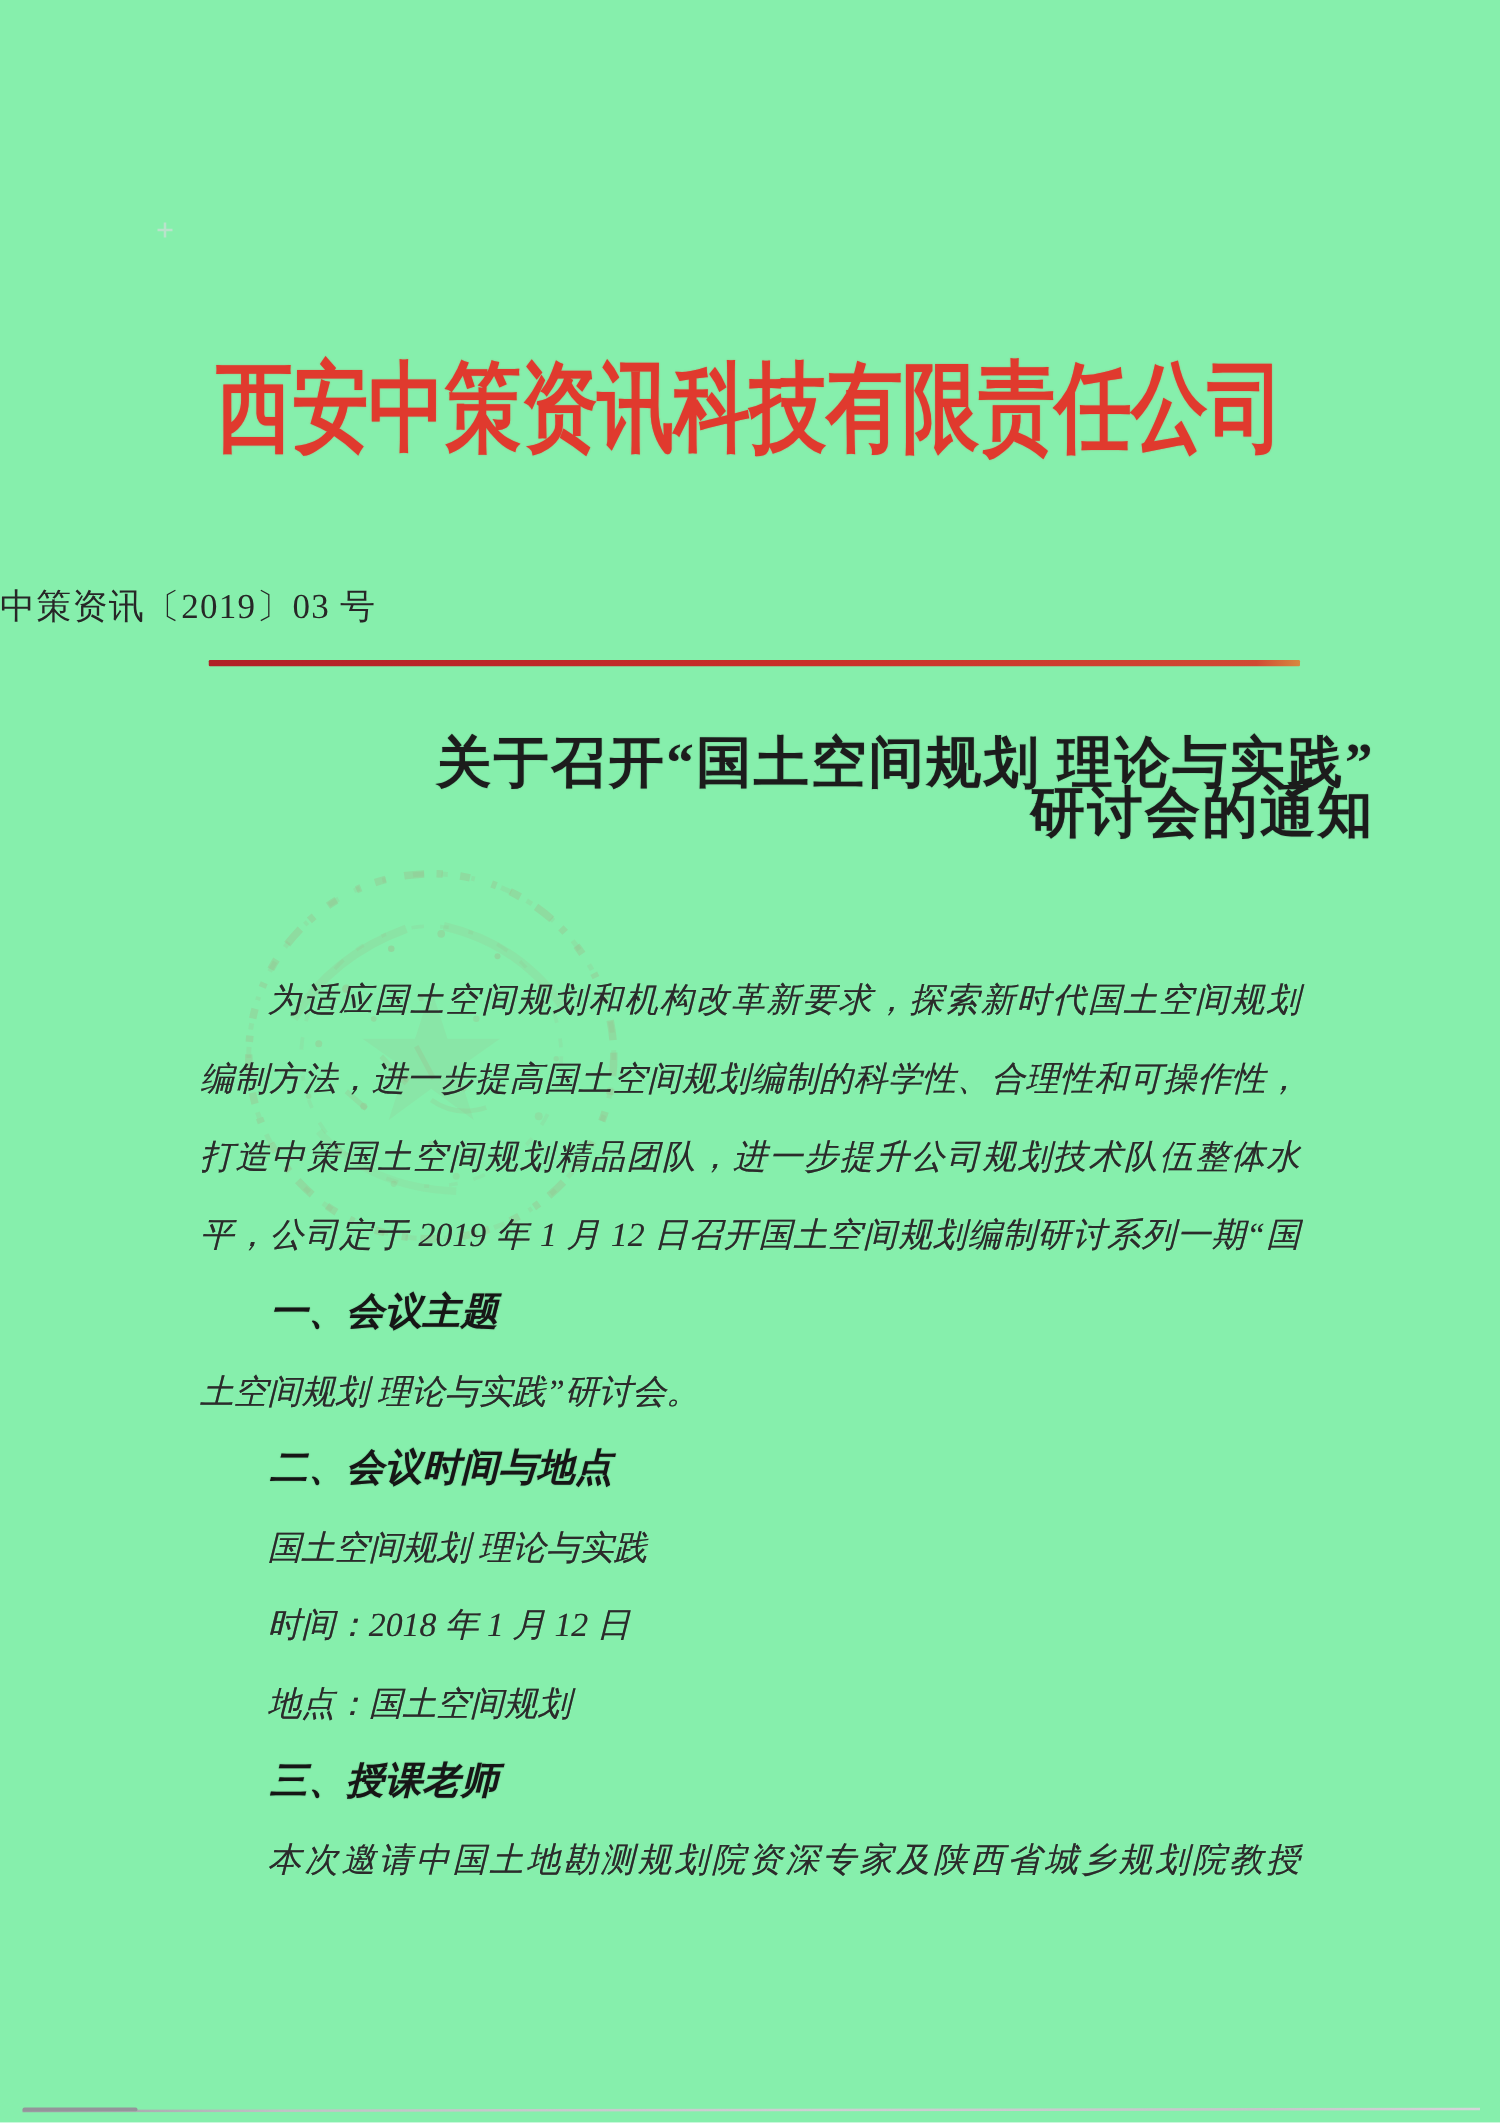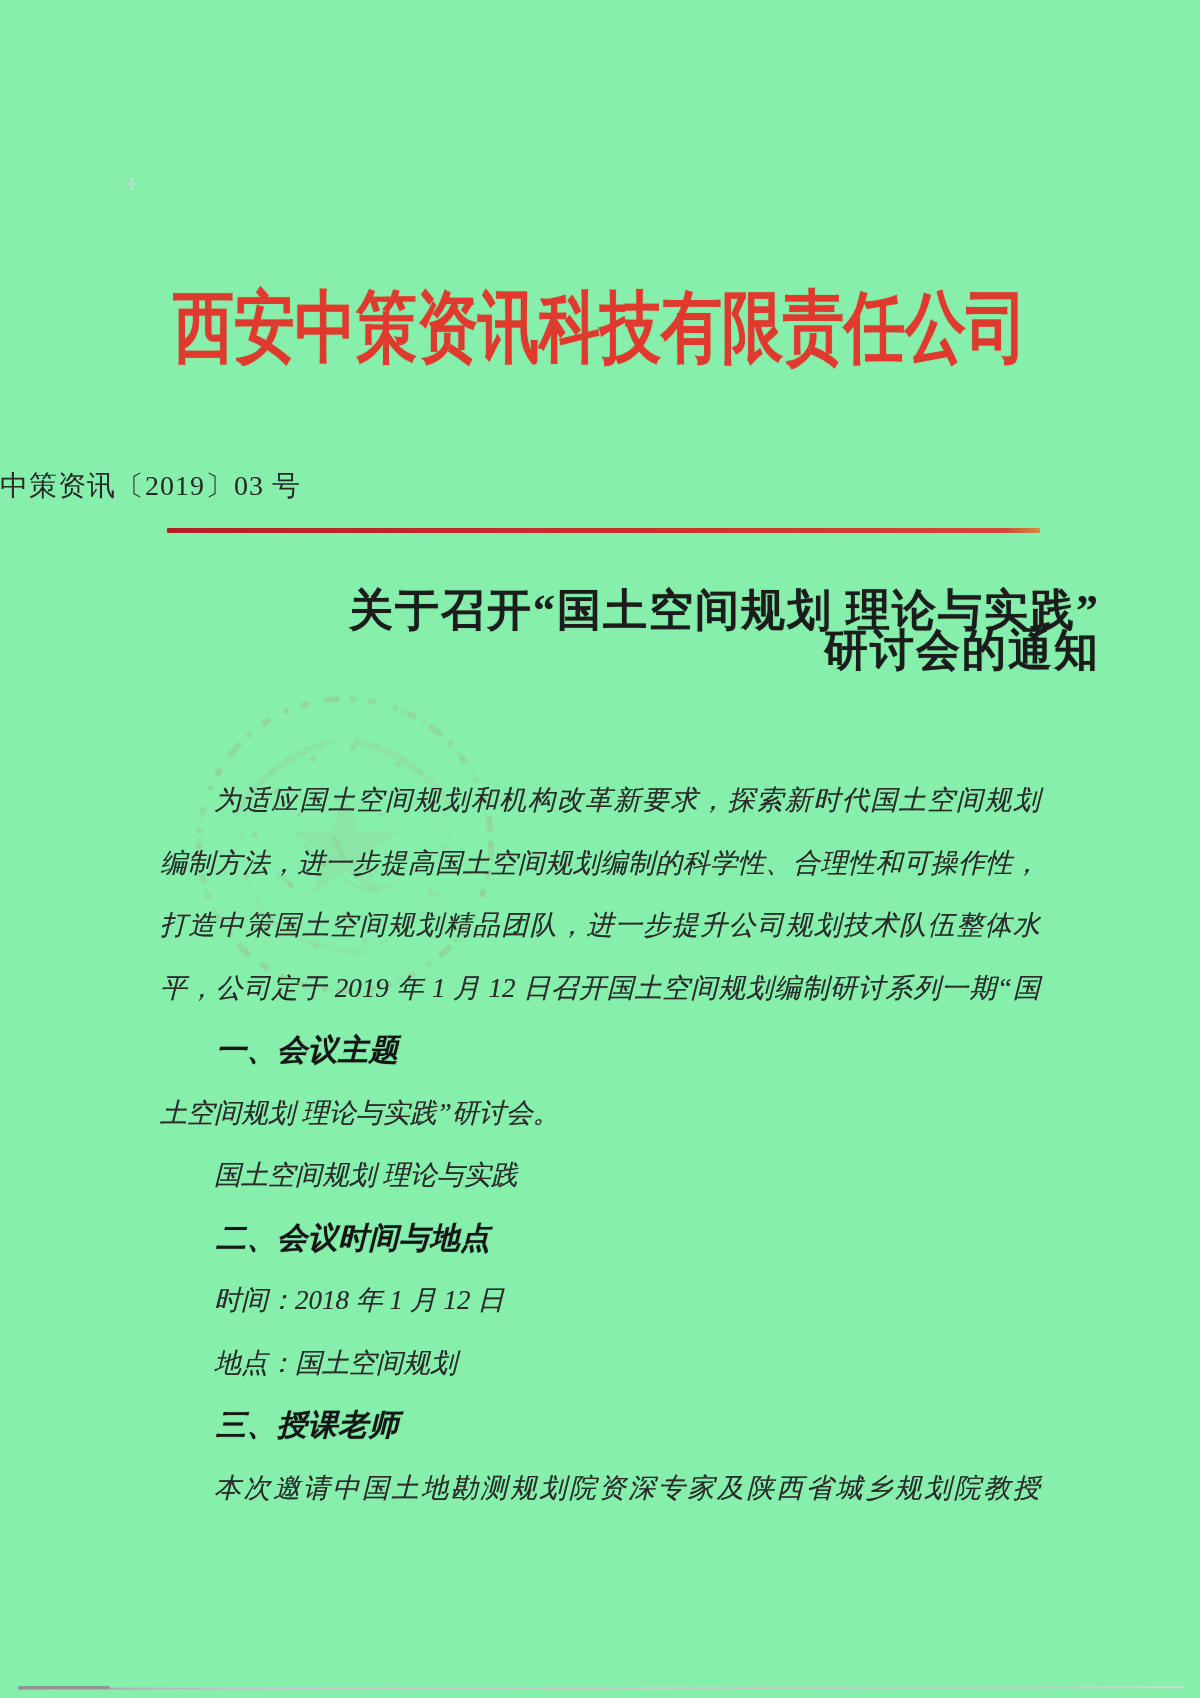--- a/index.html
+++ b/index.html
@@ -174,23 +174,23 @@
   </svg>
 
   <div class="content">
     <div class="line indent justify">为适应国土空间规划和机构改革新要求，探索新时代国土空间规划</div>
     <div class="line justify">编制方法，进一步提高国土空间规划编制的科学性、合理性和可操作性，</div>
     <div class="line justify">打造中策国土空间规划精品团队，进一步提升公司规划技术队伍整体水</div>
     <div class="line justify">平，公司定于 2019 年 1 月 12 日召开国土空间规划编制研讨系列一期“国</div>
     <div class="line heading">一、会议主题</div>
 
     <div class="line">土空间规划 理论与实践”研讨会。</div>
+    <div class="line heading">二、会议时间与地点</div>
+
     <div class="line indent">国土空间规划 理论与实践</div>
-
-    <div class="line heading">二、会议时间与地点</div>
     <div class="line indent">时间：2018 年 1 月 12 日</div>
     <div class="line indent">地点：国土空间规划</div>
 
     <div class="line heading">三、授课老师</div>
     <div class="line indent justify">本次邀请中国土地勘测规划院资深专家及陕西省城乡规划院教授</div>
   </div>
 
   <div class="scan-line"></div>
   <div class="scan-line-left"></div>
 

